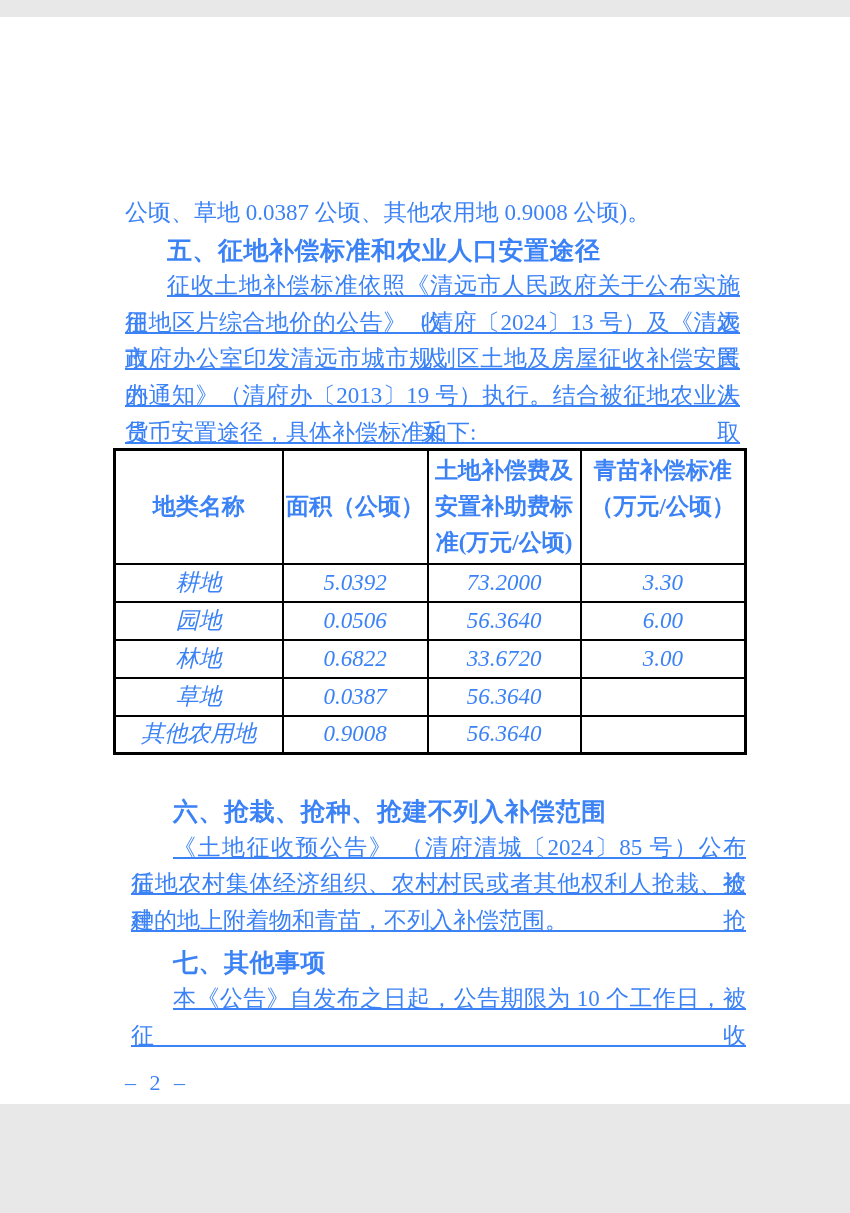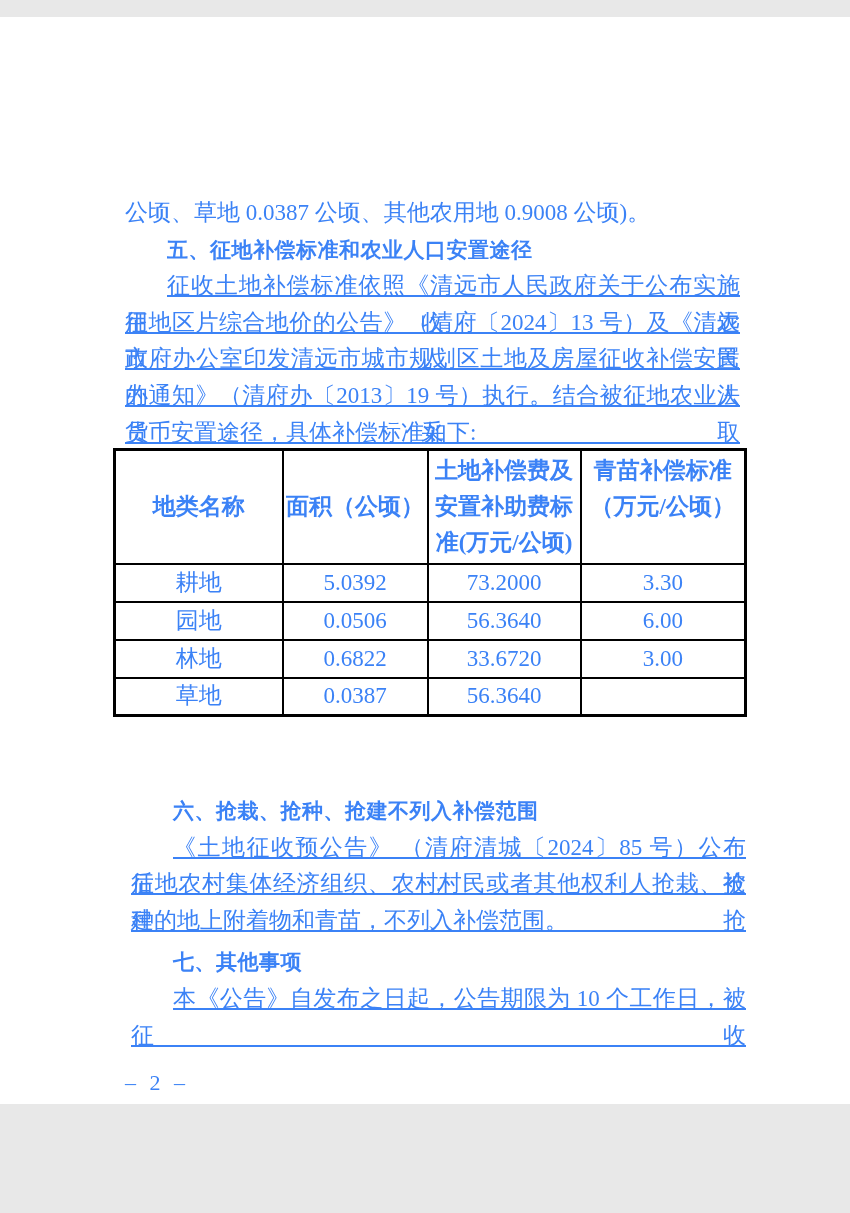--- a/index.html
+++ b/index.html
@@ -24,40 +24,40 @@
   .just{
     white-space:normal;
     text-align:justify;
     text-align-last:justify;
     text-decoration:underline;
   }
   .indent{text-indent:42px;}
   .heading{
     font-family:"Liberation Sans","DejaVu Sans",sans-serif;
     font-weight:700;
-    font-size:21px;
+    font-size:25px;
     letter-spacing:0.5px;
   }
   .mt5{margin-top:5px;}
   .table-wrap{position:absolute;left:113px;top:431px;}
   table.comp{
     border-collapse:collapse;
     table-layout:fixed;
     width:631px;
     border:3px solid #000;
   }
   table.comp th, table.comp td{
     border:2px solid #000;
     text-align:center;
     padding:0;
     font-size:23px;
     overflow:hidden;
   }
   table.comp thead tr{height:114px;}
-  table.comp tbody tr{height:38px;}
+  table.comp tbody tr{height:38px;font-style:italic;}
   table.comp th{
     font-weight:700;
     line-height:36px;
     white-space:pre-line;
     vertical-align:middle;
   }
   table.comp th.vtop{vertical-align:top;padding-top:2px;}
   table.comp td{vertical-align:middle;line-height:34px;}
   .footer-pagenum{
     position:absolute;
@@ -120,20 +120,26 @@
           <td>0.6822</td>
           <td>33.6720</td>
           <td>3.00</td>
         </tr>
         <tr>
           <td>草地</td>
           <td>0.0387</td>
           <td>56.3640</td>
           <td></td>
         </tr>
+        <tr>
+          <td>其他农用地</td>
+          <td>0.9008</td>
+          <td>56.3640</td>
+          <td></td>
+        </tr>
       </tbody>
     </table>
   </div>
 
   <div class="text-block text-block-bottom">
     <div class="line heading indent">六、抢栽、抢种、抢建不列入补偿范围</div>
     <div class="line just indent">《土地征收预公告》 （清府清城〔2024〕85 号）公布后，被</div>
     <div class="line just">征地农村集体经济组织、农村村民或者其他权利人抢栽、抢种、抢</div>
     <div class="line">建的地上附着物和青苗，不列入补偿范围。</div>
 

